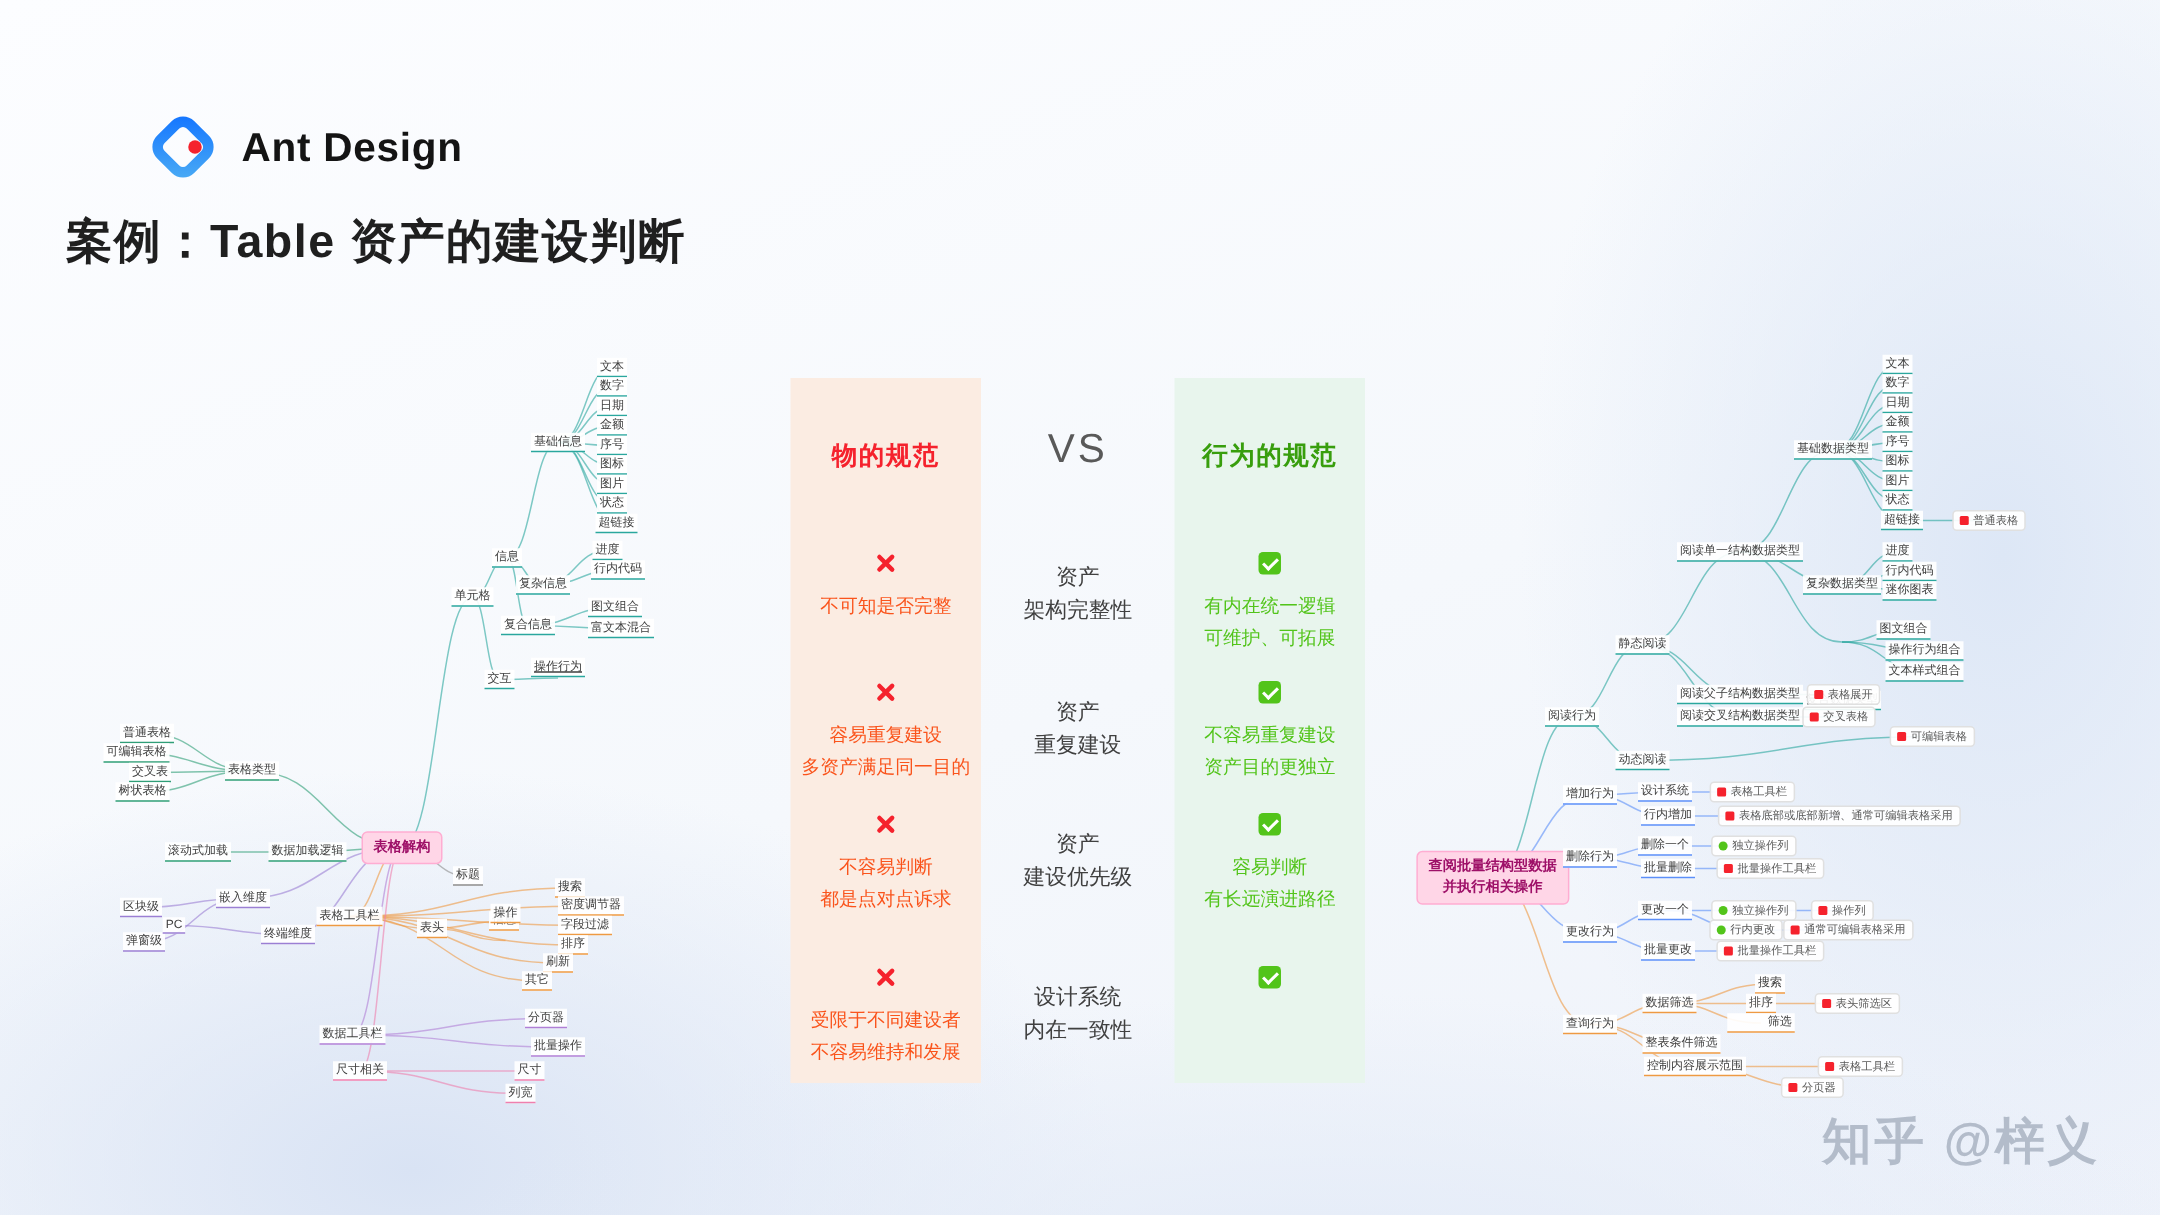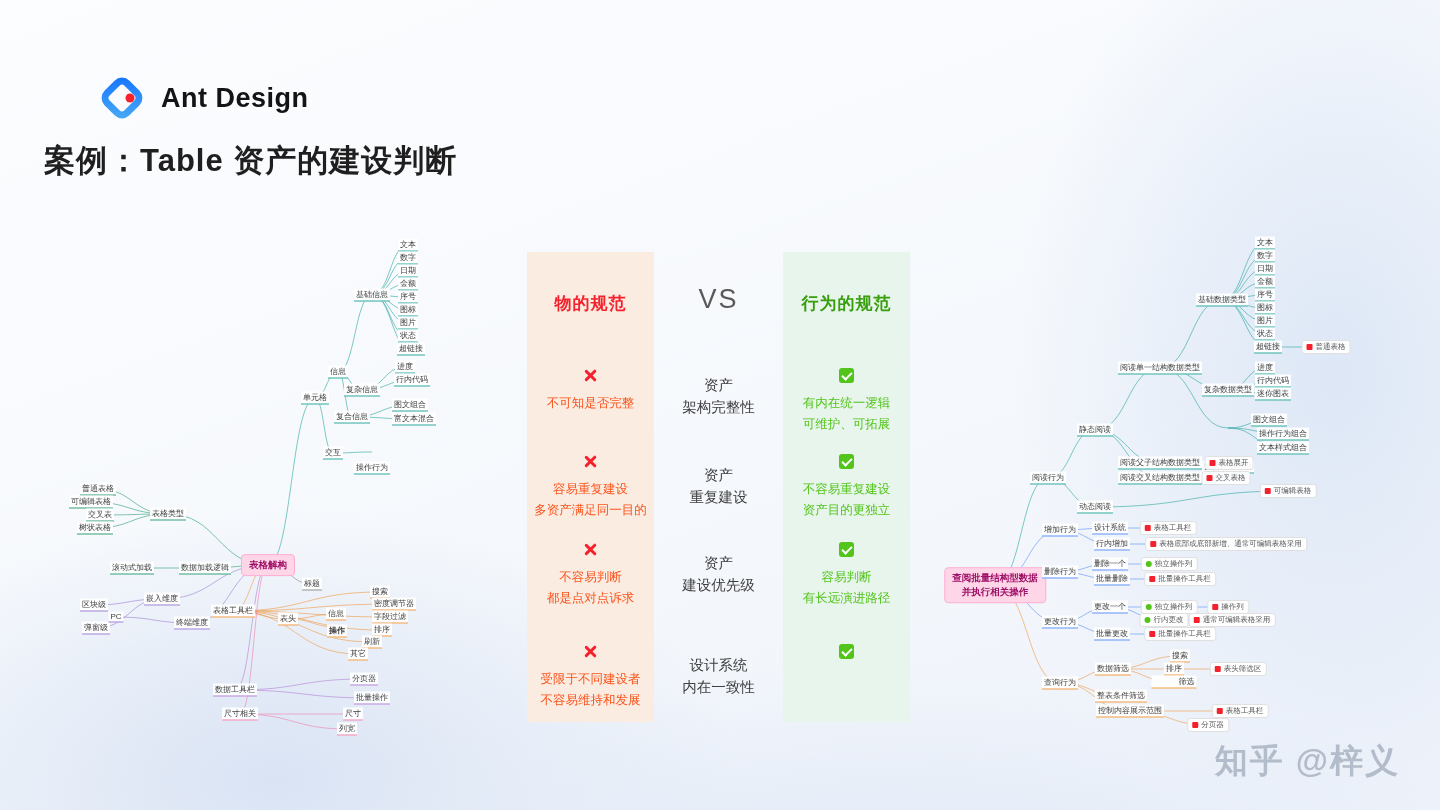--- a/index.html
+++ b/index.html
@@ -165,38 +165,38 @@
       <div class="mm-node mm-nodeitem" style="left: 358px; top: 95px; border-bottom-color: rgb(42, 167, 158);">图片</div>
       <div class="mm-node mm-nodeitem" style="left: 358px; top: 108px; border-bottom-color: rgb(42, 167, 158);">状态</div>
       <div class="mm-node mm-nodeitem" style="left: 361px; top: 121px; border-bottom-color: rgb(42, 167, 158);">超链接</div>
       <div class="mm-node mm-nodeitem" style="left: 312px; top: 162px; border-bottom-color: rgb(42, 167, 158);">复杂信息</div>
       <div class="mm-node mm-nodeitem" style="left: 355px; top: 139px; border-bottom-color: rgb(42, 167, 158);">进度</div>
       <div class="mm-node mm-nodeitem" style="left: 362px; top: 152px; border-bottom-color: rgb(42, 167, 158);">行内代码</div>
       <div class="mm-node mm-nodeitem" style="left: 302px; top: 189px; border-bottom-color: rgb(42, 167, 158);">复合信息</div>
       <div class="mm-node mm-nodeitem" style="left: 360px; top: 177px; border-bottom-color: rgb(42, 167, 158);">图文组合</div>
       <div class="mm-node mm-nodeitem" style="left: 364px; top: 191px; border-bottom-color: rgb(42, 167, 158);">富文本混合</div>
       <div class="mm-node mm-nodeitem" style="left: 283px; top: 225px; border-bottom-color: rgb(42, 167, 158);">交互</div>
-      <div class="mm-node mm-nodeitem" style="left: 322px; top: 240px; border-bottom-color: rgb(42, 167, 158);">操作行为</div>
+      <div class="mm-node mm-nodeitem" style="left: 322px; top: 217px; border-bottom-color: rgb(42, 167, 158); text-decoration: underline;">操作行为</div>
       <div class="mm-node mm-nodeitem" style="left: 118px; top: 286px; border-bottom-color: rgb(47, 158, 119);">表格类型</div>
       <div class="mm-node mm-nodeitem" style="left: 48px; top: 261px; border-bottom-color: rgb(47, 158, 119);">普通表格</div>
       <div class="mm-node mm-nodeitem" style="left: 41px; top: 274px; border-bottom-color: rgb(47, 158, 119);">可编辑表格</div>
       <div class="mm-node mm-nodeitem" style="left: 50px; top: 287px; border-bottom-color: rgb(47, 158, 119);">交叉表</div>
       <div class="mm-node mm-nodeitem" style="left: 45px; top: 300px; border-bottom-color: rgb(47, 158, 119);">树状表格</div>
       <div class="mm-node mm-nodeitem" style="left: 155px; top: 340px; border-bottom-color: rgb(47, 158, 119);">数据加载逻辑</div>
       <div class="mm-node mm-nodeitem" style="left: 82px; top: 340px; border-bottom-color: rgb(47, 158, 119);">滚动式加载</div>
       <div class="mm-node mm-nodeitem" style="left: 262px; top: 356px; border-bottom-color: rgb(140, 140, 140);">标题</div>
       <div class="mm-node mm-nodeitem" style="left: 112px; top: 371px; border-bottom-color: rgb(155, 127, 212);">嵌入维度</div>
       <div class="mm-node mm-nodeitem" style="left: 44px; top: 377px; border-bottom-color: rgb(155, 127, 212);">区块级</div>
       <div class="mm-node mm-nodeitem" style="left: 46px; top: 400px; border-bottom-color: rgb(155, 127, 212);">弹窗级</div>
       <div class="mm-node mm-nodeitem" style="left: 142px; top: 395px; border-bottom-color: rgb(155, 127, 212);">终端维度</div>
       <div class="mm-node mm-nodeitem" style="left: 66px; top: 389px; border-bottom-color: rgb(155, 127, 212);">PC</div>
       <div class="mm-node mm-nodeitem" style="left: 183px; top: 383px; border-bottom-color: rgb(238, 154, 67);">表格工具栏</div>
       <div class="mm-node mm-nodeitem" style="left: 238px; top: 391px; border-bottom-color: rgb(238, 154, 67);">表头</div>
       <div class="mm-node mm-nodeitem" style="left: 286px; top: 386px; border-bottom-color: rgb(238, 154, 67);">信息</div>
-      <div class="mm-node mm-nodeitem" style="left: 287px; top: 403px; border-bottom-color: rgb(238, 154, 67); font-weight: bold;">操作</div>
+      <div class="mm-node mm-nodeitem" style="left: 287px; top: 381px; border-bottom-color: rgb(238, 154, 67);">操作</div>
       <div class="mm-node mm-nodeitem" style="left: 330px; top: 364px; border-bottom-color: rgb(238, 154, 67);">搜索</div>
       <div class="mm-node mm-nodeitem" style="left: 344px; top: 376px; border-bottom-color: rgb(238, 154, 67);">密度调节器</div>
       <div class="mm-node mm-nodeitem" style="left: 340px; top: 389px; border-bottom-color: rgb(238, 154, 67);">字段过滤</div>
       <div class="mm-node mm-nodeitem" style="left: 332px; top: 402px; border-bottom-color: rgb(238, 154, 67);">排序</div>
       <div class="mm-node mm-nodeitem" style="left: 322px; top: 414px; border-bottom-color: rgb(238, 154, 67);">刷新</div>
       <div class="mm-node mm-nodeitem" style="left: 308px; top: 426px; border-bottom-color: rgb(238, 154, 67);">其它</div>
       <div class="mm-node mm-nodeitem" style="left: 185px; top: 462px; border-bottom-color: rgb(176, 127, 214);">数据工具栏</div>
       <div class="mm-node mm-nodeitem" style="left: 314px; top: 451px; border-bottom-color: rgb(176, 127, 214);">分页器</div>
       <div class="mm-node mm-nodeitem" style="left: 322px; top: 470px; border-bottom-color: rgb(176, 127, 214);">批量操作</div>
       <div class="mm-node mm-nodeitem" style="left: 190px; top: 486px; border-bottom-color: rgb(239, 127, 174);">尺寸相关</div>

